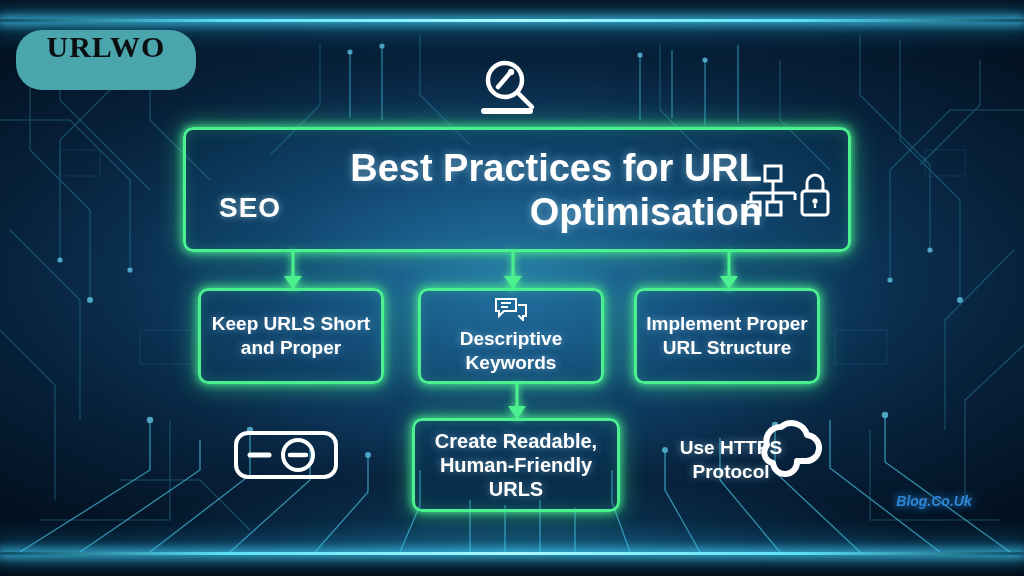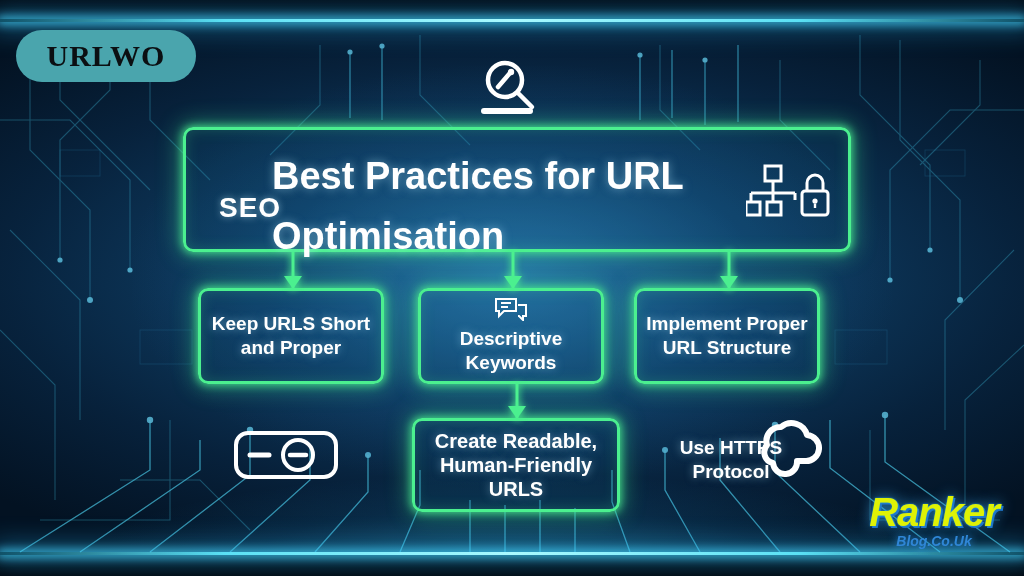--- a/index.html
+++ b/index.html
@@ -58,23 +58,23 @@
   .center-glow {
     position: absolute; left: 50%; top: 48%; width: 760px; height: 420px;
     transform: translate(-50%,-50%);
     background: radial-gradient(ellipse at center, rgba(56,150,205,0.45) 0%, rgba(30,100,160,0.18) 45%, rgba(0,0,0,0) 72%);
     z-index: 2; pointer-events: none;
   }
 
   
   #logo-pill {
     position: absolute; left: 16px; top: 30px;
-    width: 180px; height: 52px; border-radius: 26px;
+    width: 180px; height: 60px; border-radius: 26px;
     background: #4aa5ad;
-    display: flex; align-items: center; justify-content: center;
+    display: flex; justify-content: center;
     z-index: 10;
   }
   #logo-pill .logo-text {
     font-family: "Liberation Serif", serif;
     font-weight: bold; font-size: 30px; letter-spacing: 1px;
     color: #0b0f12;
   }
 
   
   .content { position: absolute; inset: 0; z-index: 5; }
@@ -101,22 +101,22 @@
   }
   #seo-label {
     position: absolute; left: 21px; top: 62px;
     font-size: 28px; font-weight: bold; color: #ffffff;
     letter-spacing: 1px;
     text-shadow: 0 0 7px rgba(190,240,255,0.55);
     margin-left: 12px;
   }
   #title-text {
     position: absolute; left: 86px; top: 16px; width: 490px;
-    font-size: 38px; line-height: 60px; font-weight: bold;
-    color: #ffffff; text-align: left;
+    font-size: 38px; line-height: 44px; font-weight: bold;
+    color: #ffffff; text-align: right;
     text-shadow: 0 0 10px rgba(180,235,255,0.5);
   }
 
   
   #sitemap-lock-icon {
     position: absolute; right: 16px; top: 32px; width: 86px; height: 62px;
   }
 
   
   #magnifier-icon {
@@ -379,17 +379,16 @@
       <svg viewBox="0 0 78 68" fill="none" stroke="#ffffff" stroke-width="6" stroke-linejoin="round">
         <path d="M22 30 a14 14 0 0 1 14 -18 a16 16 0 0 1 26 8 a13 13 0 0 1 -2 26 h-8 a12 12 0 0 1 -24 2 a11 11 0 0 1 -6 -18 Z"></path>
       </svg>
     </div>
 
     <span class="free-label" id="https-label">Use HTTPS Protocol</span>
 
   </div>
 
   <div id="watermark">
-    <div id="wm-main">Ranker</div>
     <div id="wm-sub">Blog.Co.Uk</div>
   </div>
 
 </div>
 
 </body></html>

